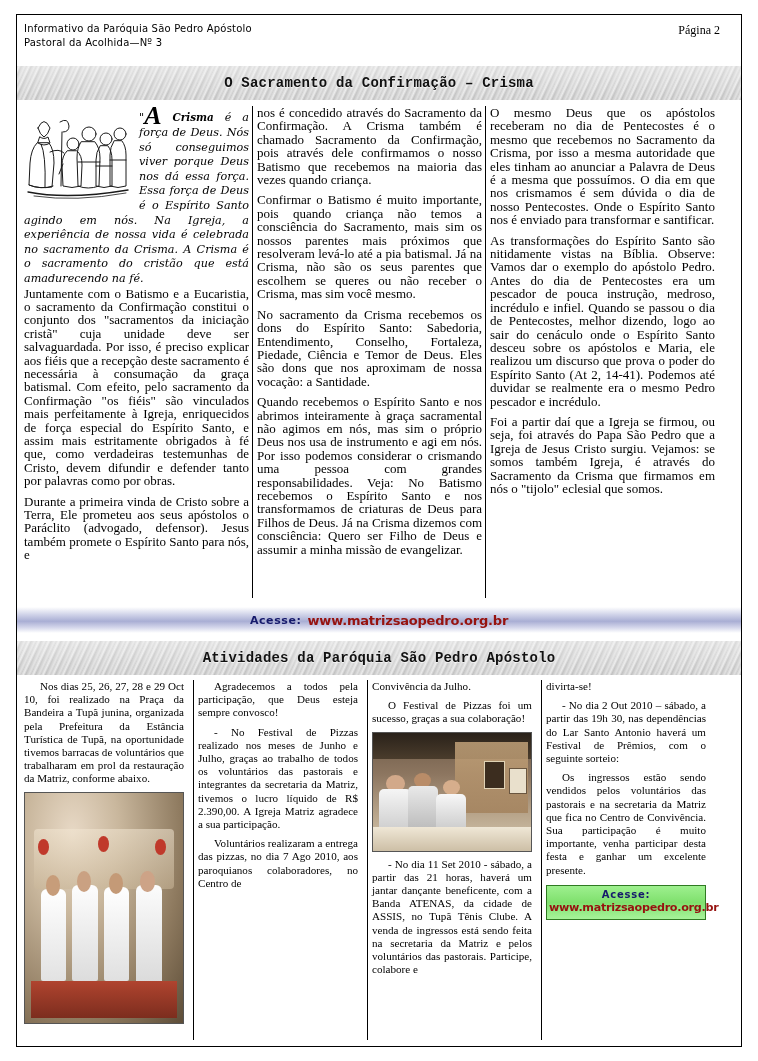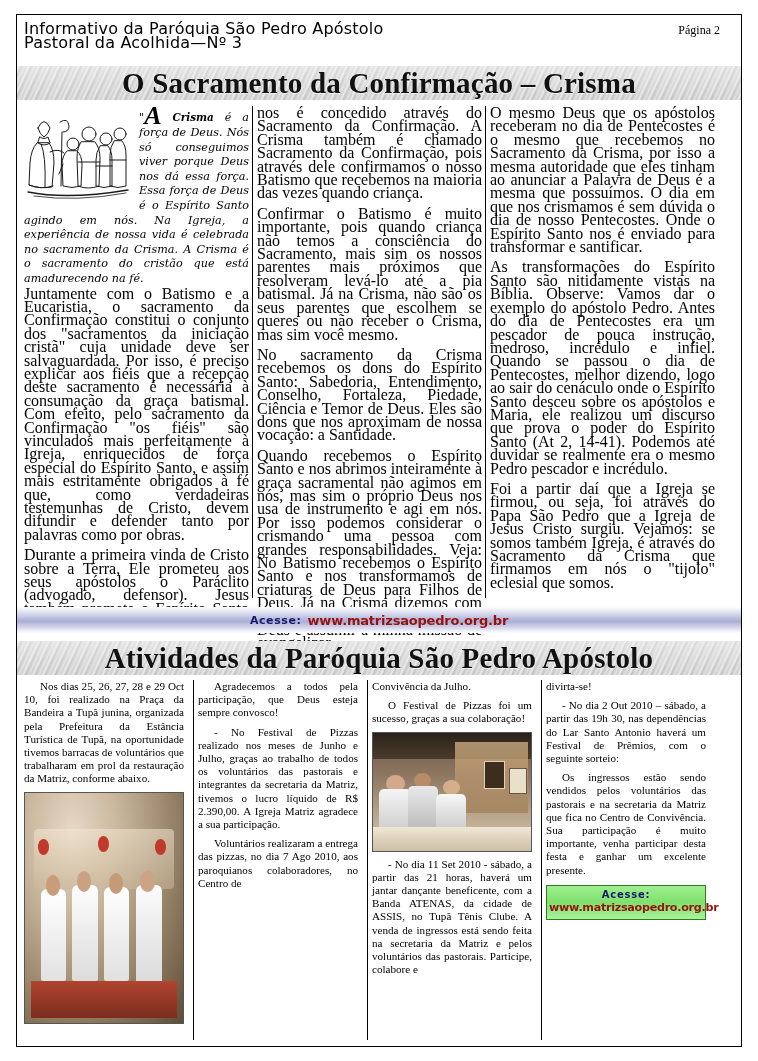--- a/index.html
+++ b/index.html
@@ -42,21 +42,21 @@
     left: 24px;
     top: 22px;
     width: 710px;
     height: 38px;
     display: flex;
     justify-content: space-between;
     align-items: flex-start;
   }
   .masthead-left {
     font-family: "DejaVu Sans", sans-serif;
-    font-size: 16px;
+    font-size: 10px;
     line-height: 14px;
     letter-spacing: 0.2px;
   }
   .masthead-right {
     font-family: "Liberation Serif", serif;
     font-size: 12px;
     padding-top: 1px;
     padding-right: 14px;
   }
 
@@ -69,23 +69,23 @@
     background:
       linear-gradient(180deg, rgba(255,255,255,0.45), rgba(255,255,255,0.05)),
       repeating-linear-gradient(115deg, #cfcfcf 0px, #e9e9e9 2px, #bdbdbd 4px, #dedede 7px, #c8c8c8 9px),
       repeating-linear-gradient(35deg, rgba(255,255,255,0.5) 0px, rgba(160,160,160,0.35) 3px, rgba(240,240,240,0.45) 6px);
     display: flex;
     align-items: center;
     justify-content: center;
     overflow: hidden;
   }
   .banner-title {
-    font-family: Liberation Serif, serif;
-    font-weight: bold;
-    font-size: 29px;
+    font-family: Liberation Mono, monospace;
+    font-weight: bold;
+    font-size: 14px;
     color: #111;
     letter-spacing: 0.2px;
     text-shadow: 0 1px 0 rgba(255,255,255,0.6);
     white-space: nowrap;
   }
   #banner-1 { top: 66px; }
   #banner-2 { top: 641px; text-align: center; }
 
   
   .article1 {
@@ -106,21 +106,21 @@
   .divider-v {
     position: absolute;
     top: 0;
     width: 0;
     border-left: 1px solid #000;
     height: 100%;
   }
 
   .body-text {
     font-family: "Liberation Serif", serif;
-    font-size: 16px;
+    font-size: 13px;
     line-height: 13.4px;
     text-align: justify;
     text-justify: inter-word;
     hyphens: manual;
   }
   .body-text p { margin: 0 0 7px 0; }
 
   
   .intro {
     font-family: "DejaVu Serif", serif;

